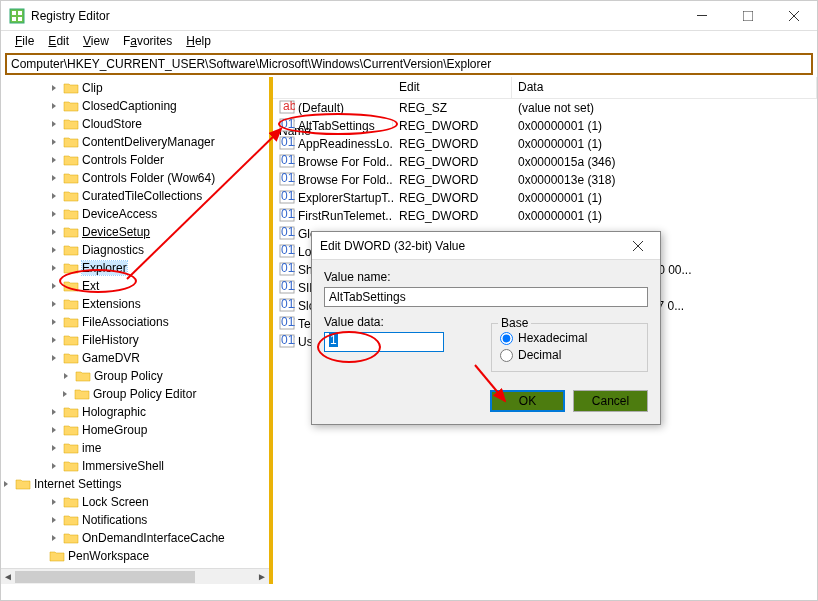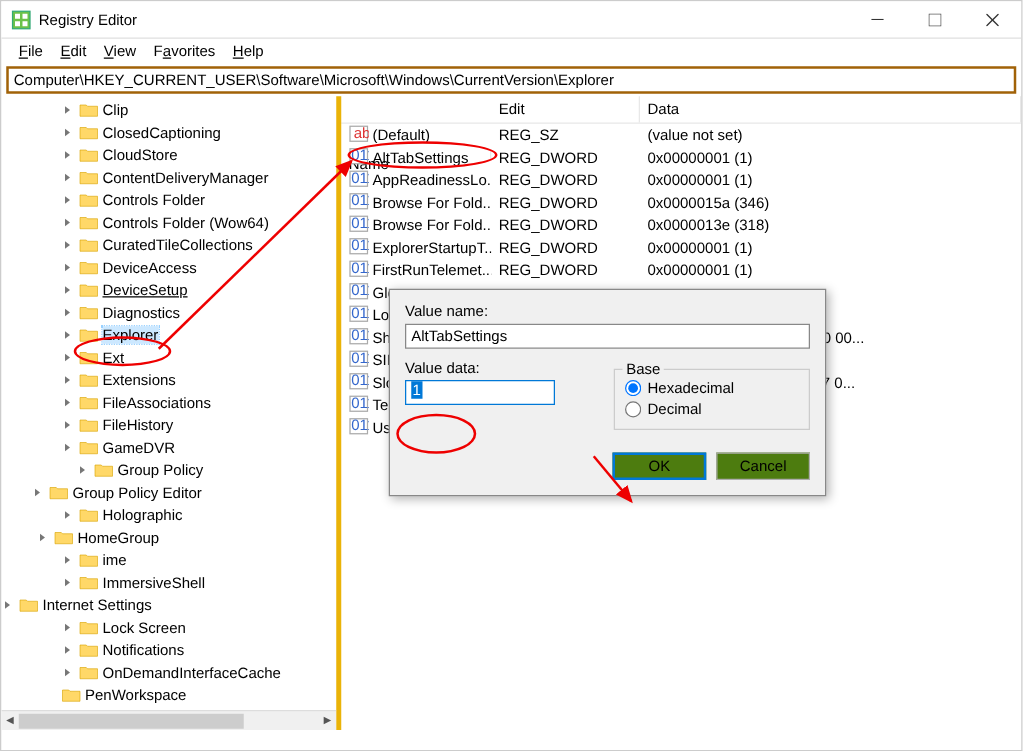--- a/index.html
+++ b/index.html
@@ -285,21 +285,21 @@
           <span class="exp">
             <svg width="8" height="8">
               <path d="M1 1 L5 4 L1 7 Z" fill="#777"></path>
             </svg>
           </span>
           <svg class="folder-icon folder" viewBox="0 0 16 14">
             <path d="M1 3 L1 12 L15 12 L15 4 L7 4 L6 3 Z"></path>
           </svg>
           <span class="tree-label">Group Policy</span>
         </div>
-        <div class="tree-item" style="padding-left: 24px;">
+        <div class="tree-item" style="padding-left: 59px;">
           <span class="exp">
             <svg width="8" height="8">
               <path d="M1 1 L5 4 L1 7 Z" fill="#777"></path>
             </svg>
           </span>
           <svg class="folder-icon folder" viewBox="0 0 16 14">
             <path d="M1 3 L1 12 L15 12 L15 4 L7 4 L6 3 Z"></path>
           </svg>
           <span class="tree-label">Group Policy Editor</span>
         </div>
@@ -307,21 +307,21 @@
           <span class="exp">
             <svg width="8" height="8">
               <path d="M1 1 L5 4 L1 7 Z" fill="#777"></path>
             </svg>
           </span>
           <svg class="folder-icon folder" viewBox="0 0 16 14">
             <path d="M1 3 L1 12 L15 12 L15 4 L7 4 L6 3 Z"></path>
           </svg>
           <span class="tree-label">Holographic</span>
         </div>
-        <div class="tree-item" style="padding-left: 28px;">
+        <div class="tree-item" style="padding-left: 48px;">
           <span class="exp">
             <svg width="8" height="8">
               <path d="M1 1 L5 4 L1 7 Z" fill="#777"></path>
             </svg>
           </span>
           <svg class="folder-icon folder" viewBox="0 0 16 14">
             <path d="M1 3 L1 12 L15 12 L15 4 L7 4 L6 3 Z"></path>
           </svg>
           <span class="tree-label">HomeGroup</span>
         </div>
@@ -563,20 +563,29 @@
             <span>Use</span>
           </div>
           <div class="cell type"></div>
           <div class="cell data"></div>
         </div>
       </div>
   </div>
 </div>
 
 <div class="dialog">
+  <div class="dlg-title">
+    <span class="t">Edit DWORD (32-bit) Value</span>
+    <div class="dlg-close">
+        <svg width="10" height="10">
+          <line x1="0" y1="0" x2="10" y2="10" stroke="#333"></line>
+          <line x1="10" y1="0" x2="0" y2="10" stroke="#333"></line>
+        </svg>
+      </div>
+  </div>
   <div class="dlg-body">
     <div class="dlg-label">Value name:</div>
     <input class="dlg-input" readonly="" value="AltTabSettings" style="">
     <div class="dlg-row">
       <div class="dlg-col1">
         <div class="dlg-label">Value data:</div>
         <div class="dlg-valdata"><span class="selected">1</span></div>
       </div>
       <div style="flex:1;">
         <div class="dlg-base">

